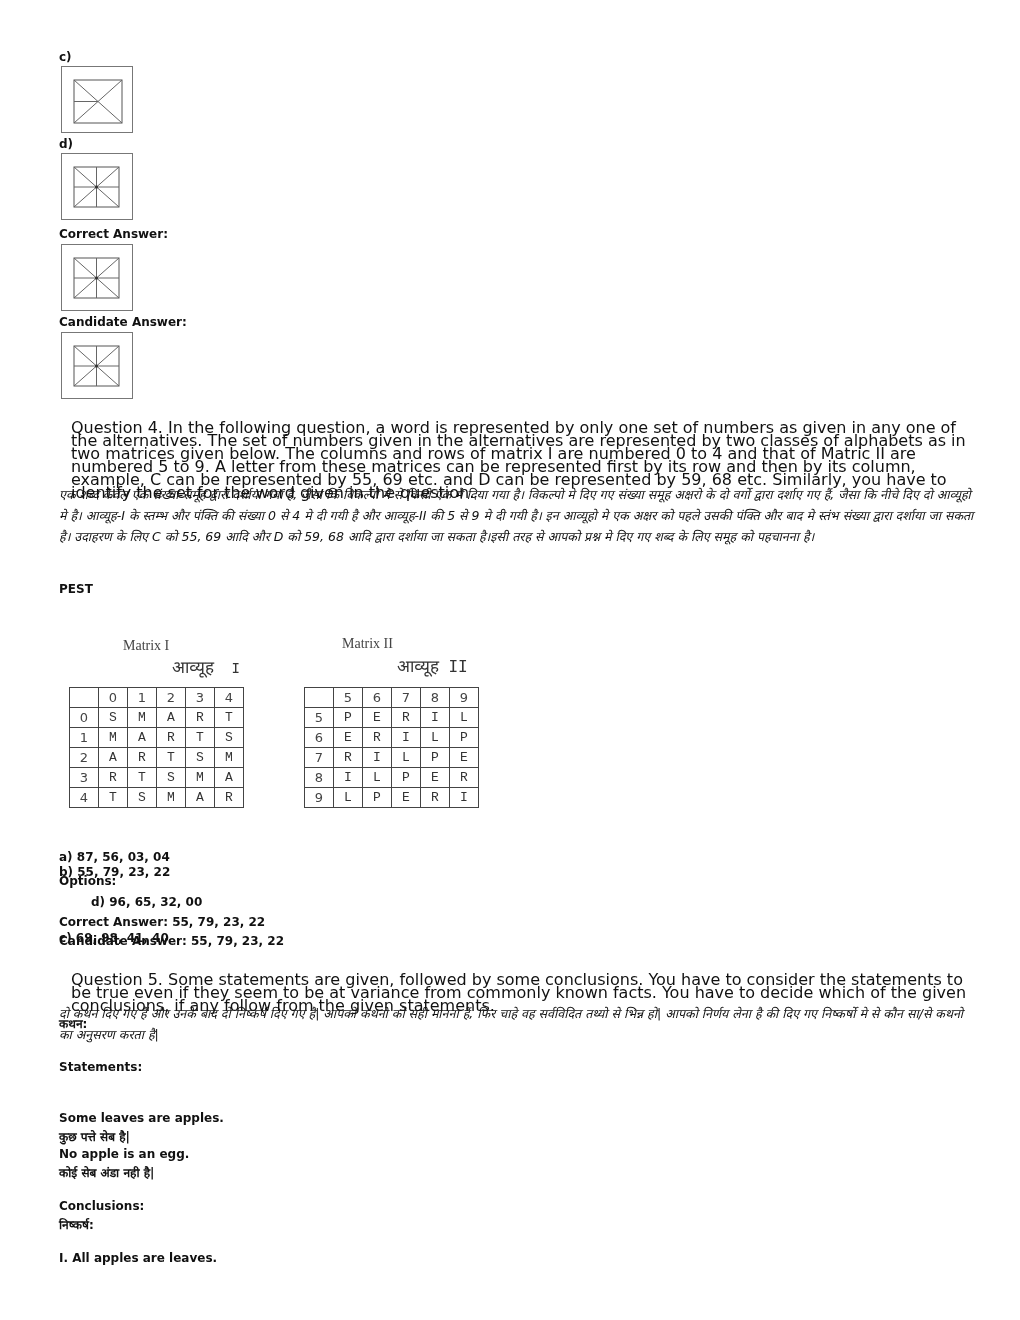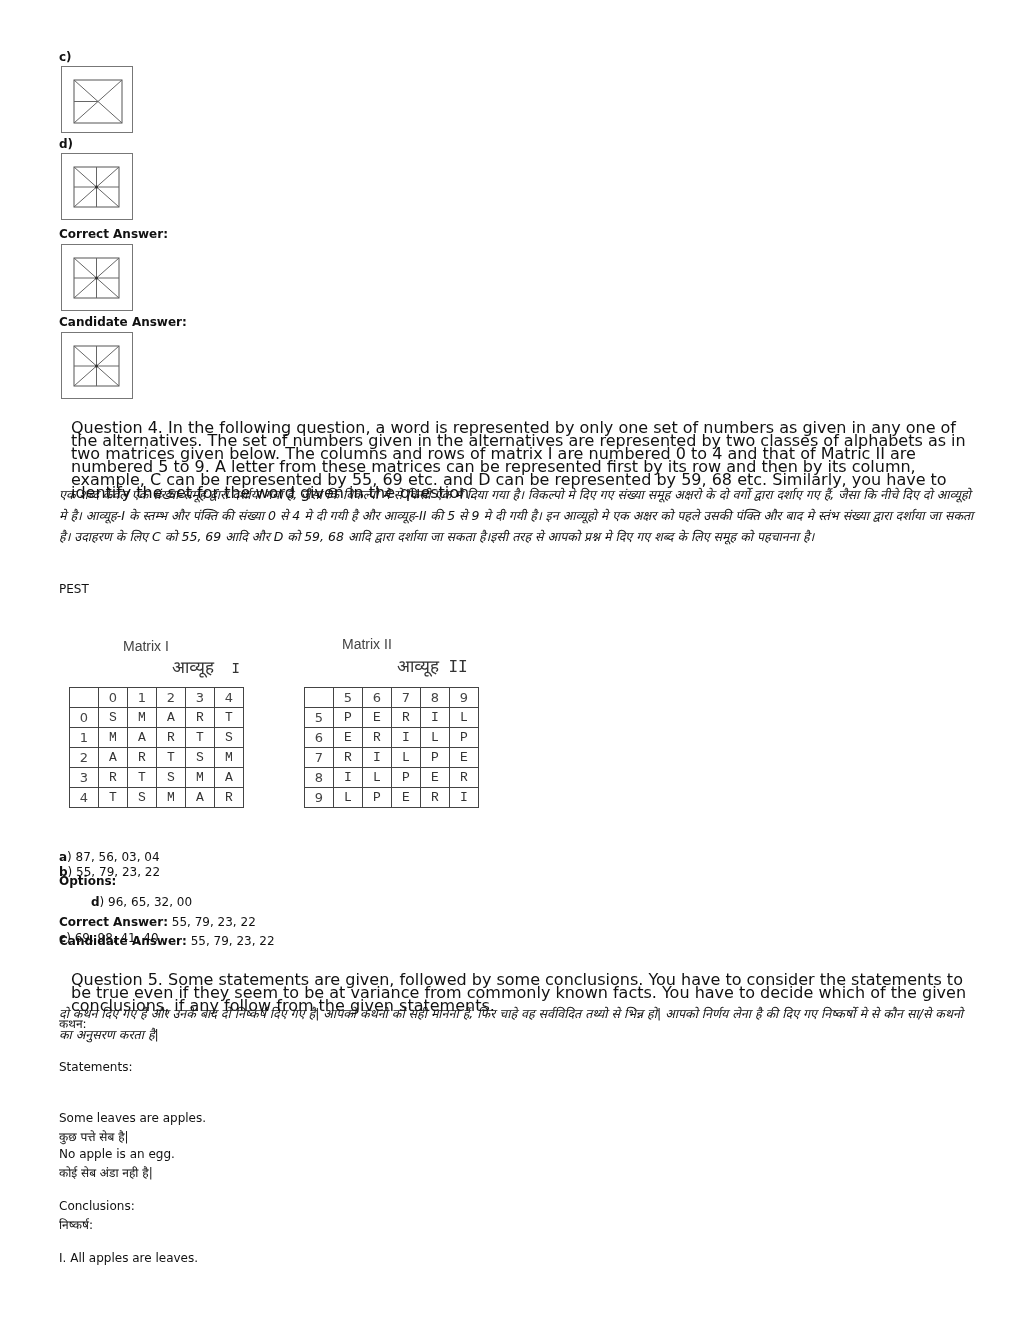--- a/index.html
+++ b/index.html
@@ -7,22 +7,22 @@
     width: 1020px; height: 1320px; position: relative; overflow: hidden;
     font-family: "DejaVu Sans", sans-serif; color: #111; font-size: 12px;
   }
   .abs { position: absolute; }
   .bold { font-weight: bold; }
   .lbl { left: 59px; font-size: 12px; }
   .fig { position: absolute; left: 61px; width: 70px; height: 65px; border: 1px solid #777; background: #fff; }
   .fig svg { position: absolute; left: 0; top: 0; }
   .para { position: absolute; left: 71px; width: 915px; font-size: 16px; line-height: 13px; }
   .hindi { position: absolute; left: 59px; width: 915px; font-size: 12.5px; line-height: 21px; font-style: italic; }
-  .line { position: absolute; left: 59px; font-size: 12px; white-space: nowrap; }
-  .mtitle { position: absolute; font-family: Liberation Sans, sans-serif; font-size: 14px; color: #444; }
+  .line { position: absolute; left: 59px; font-size: 12px; white-space: nowrap; font-weight: bold; }
+  .mtitle { position: absolute; font-family: Liberation Serif, serif; font-size: 14px; color: #444; }
   .mhindi { position: absolute; font-size: 17px; color: #333; margin-left: 47px; }
   table.mx { position: absolute; border-collapse: collapse; font-family: "Liberation Mono", monospace; font-size: 13px; color: #333; }
   table.mx td { border: 1.5px solid #444; width: 28px; height: 19px; padding: 0; text-align: center; }
   table.mx td.hd { font-family: "DejaVu Sans", sans-serif; font-size: 13px; color: #444; }
 </style>
 </head>
 <body>
 
 <div class="abs lbl bold" style="top:50px;"><span>c)</span></div>
 <div class="fig" style="top:66px;">

